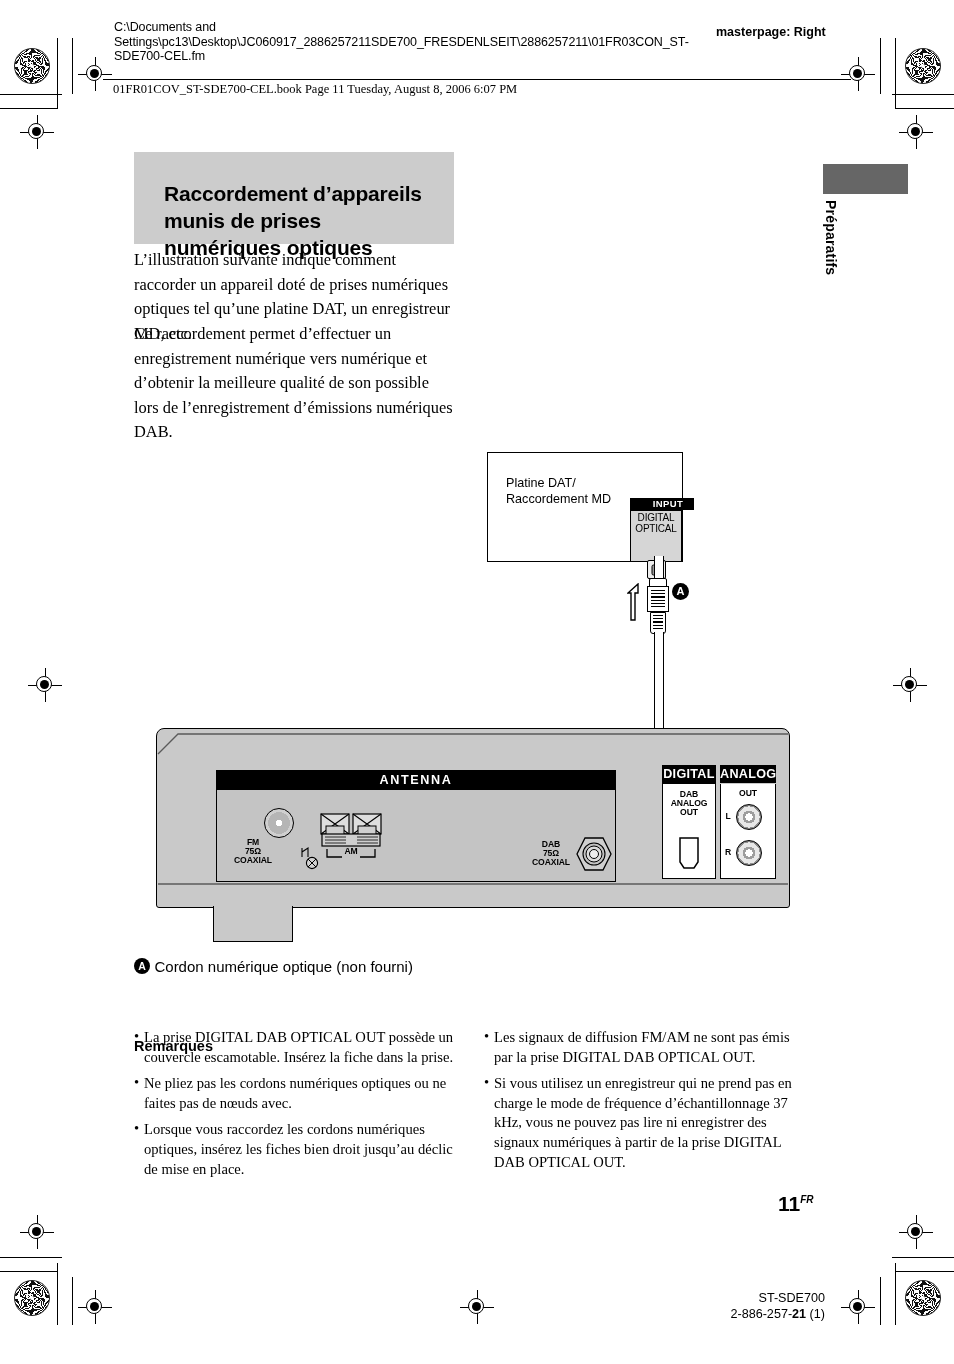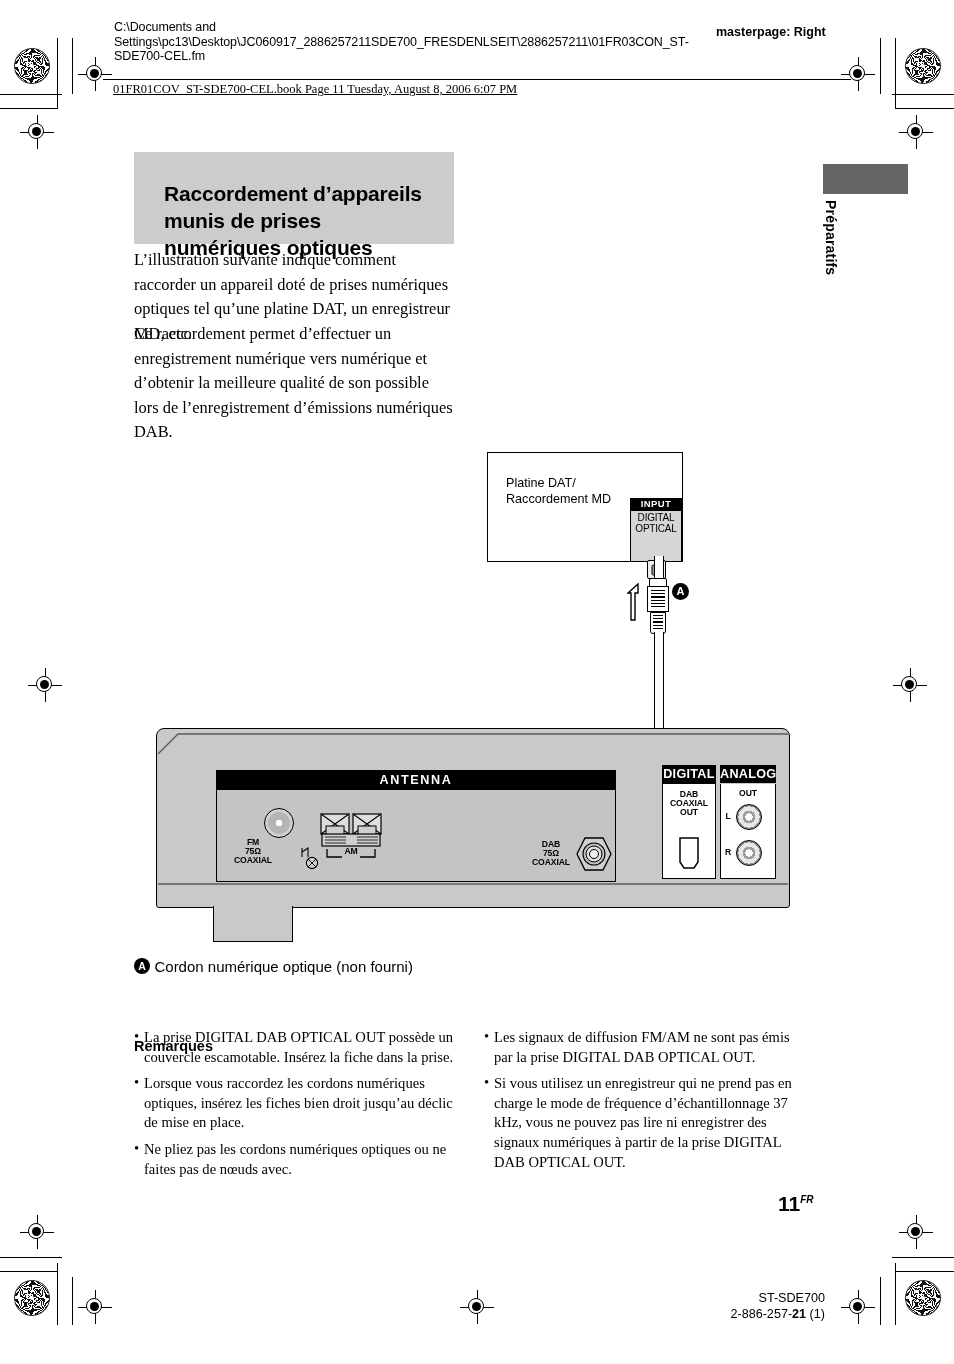--- a/index.html
+++ b/index.html
@@ -182,21 +182,21 @@
     <div class="hbar"></div>
       <div class="vbar"></div>
       <div class="ring"></div>
       <div class="dot"></div>
     </div>
 </div>
 
 <div class="pathline abs" style="left:114px;top:20px;width:600px;">C:\Documents and Settings\pc13\Desktop\JC060917_2886257211SDE700_FRESDENLSEIT\2886257211\01FR03CON_ST-SDE700-CEL.fm</div>
 <div class="masterpage abs" style="left:716px;top:25px;">masterpage: Right</div>
 <div class="rule abs" style="left:103px;top:79px;width:748px;height:1.2px;"></div>
-<div class="bookline abs" style="left:113px;top:82px;text-decoration:underline;">01FR01COV_ST-SDE700-CEL.book  Page 11  Tuesday, August 8, 2006  6:07 PM</div>
+<div class="bookline abs" style="left:113px;top:82px;">01FR01COV_ST-SDE700-CEL.book  Page 11  Tuesday, August 8, 2006  6:07 PM</div>
 
 <div class="tab-block abs" style="left:823px;top:164px;width:85px;height:30px;"></div>
 <div class="abs" style="left:823px;top:200px;width:28px;height:130px;">
   <div class="tab-label">Préparatifs</div>
 </div>
 
 <div class="heading-band abs" style="left:134px;top:152px;width:320px;height:92px;">
   <h1>Raccordement d’appareils munis de prises numériques optiques</h1>
 </div>
 
@@ -206,21 +206,21 @@
 <div class="body-text abs" style="left:134px;top:322px;width:322px;">
   <p>Ce raccordement permet d’effectuer un enregistrement numérique vers numérique et d’obtenir la meilleure qualité de son possible lors de l’enregistrement d’émissions numériques DAB.</p>
 </div>
 
 <div class="deck-box abs" style="left:487px;top:452px;width:196px;height:110px;"></div>
 <div class="deck-label abs" style="left:506px;top:475px;">
   <span>Platine DAT/</span><br>
   <span>Raccordement MD</span>
 </div>
 
-<div class="input-cap abs" style="left:630px;top:498px;width:52px;height:12px;">INPUT</div>
+<div class="input-cap abs" style="left:630px;top:498px;width:52px;height:12px;padding-left:12px;">INPUT</div>
 <div class="jack-plate abs" style="left:630px;top:510px;width:52px;height:52px;">
   <div class="jack-txt" style="margin-top:2px;">DIGITAL</div>
   <div class="jack-txt">OPTICAL</div>
   <div class="optjack abs" style="left:16px;top:26px;width:19px;height:19px;">
       <i></i>
     </div>
 </div>
 
 <div class="cable-core abs" style="left:654px;top:556px;width:8px;height:22px;"></div>
 <div class="plug-body abs" style="left:649px;top:578px;width:18px;height:10px;border-radius:2px 2px 0 0;"></div>
@@ -304,21 +304,21 @@
 <svg class="abs" style="left:576px;top:836px;width:36px;height:36px;" viewBox="0 0 36 36">
   <polygon points="9,2 27,2 35,18 27,34 9,34 1,18" fill="#cfcfcf" stroke="#000" stroke-width="1.3"></polygon>
   <circle cx="18" cy="18" r="11" fill="#c2c2c2" stroke="#000" stroke-width="1.1"></circle>
   <circle cx="18" cy="18" r="8" fill="#dcdcdc" stroke="#000" stroke-width="1"></circle>
   <circle cx="18" cy="18" r="4.5" fill="#ededed" stroke="#000" stroke-width="1"></circle>
 </svg>
 
 <div class="blk-head abs" style="left:662px;top:765px;width:54px;height:19px;line-height:19px;">DIGITAL</div>
 <div class="blk-body abs" style="left:662px;top:784px;width:54px;height:95px;">
   <div class="tinylbl" style="margin-top:6px;">DAB</div>
-  <div class="tinylbl">COAXIAL OUT</div>
+  <div class="tinylbl">ANALOG OUT</div>
 </div>
 <svg class="abs" style="left:677px;top:836px;width:24px;height:34px;" viewBox="0 0 24 34">
   <path d="M3 2 H21 V26 L17 32 H7 L3 26 Z" fill="#ffffff" stroke="#000" stroke-width="1.5"></path>
 </svg>
 
 <div class="blk-head abs" style="left:720px;top:765px;width:56px;height:18px;line-height:19px;">ANALOG</div>
 <div class="blk-body abs" style="left:720px;top:784px;width:56px;height:95px;">
   <div class="tinylbl" style="margin-top:5px;">OUT</div>
 </div>
 <div class="rca abs" style="left:736px;top:804px;width:26px;height:26px;"></div>
@@ -328,22 +328,22 @@
 
 <div class="abs" style="left:134px;top:958px;width:400px;">
   <span class="cbullet" style="width:16px;height:16px;line-height:16px;font-size:10.5px;vertical-align:2px;">A</span>
   <span class="legend">Cordon numérique optique (non fourni)</span>
 </div>
 
 <div class="notes-head abs" style="left:134px;top:1038px;">Remarques</div>
 
 <div class="abs" style="left:134px;top:1021px;width:325px;">
   <div class="note-li">La prise DIGITAL DAB OPTICAL OUT possède un couvercle escamotable. Insérez la fiche dans la prise.</div>
+  <div class="note-li">Ne pliez pas les cordons numériques optiques ou ne faites pas de nœuds avec.</div>
   <div class="note-li">Lorsque vous raccordez les cordons numériques optiques, insérez les fiches bien droit jusqu’au déclic de mise en place.</div>
-  <div class="note-li">Ne pliez pas les cordons numériques optiques ou ne faites pas de nœuds avec.</div>
 </div>
 
 <div class="abs" style="left:484px;top:1021px;width:325px;">
   <div class="note-li">Les signaux de diffusion FM/AM ne sont pas émis par la prise DIGITAL DAB OPTICAL OUT.</div>
   <div class="note-li">Si vous utilisez un enregistreur qui ne prend pas en charge le mode de fréquence d’échantillonnage 37 kHz, vous ne pouvez pas lire ni enregistrer des signaux numériques à partir de la prise DIGITAL DAB OPTICAL OUT.</div>
 </div>
 
 <div class="pageno abs" style="left:778px;top:1192px;">
   <span>11</span><sup>FR</sup>
 </div>

